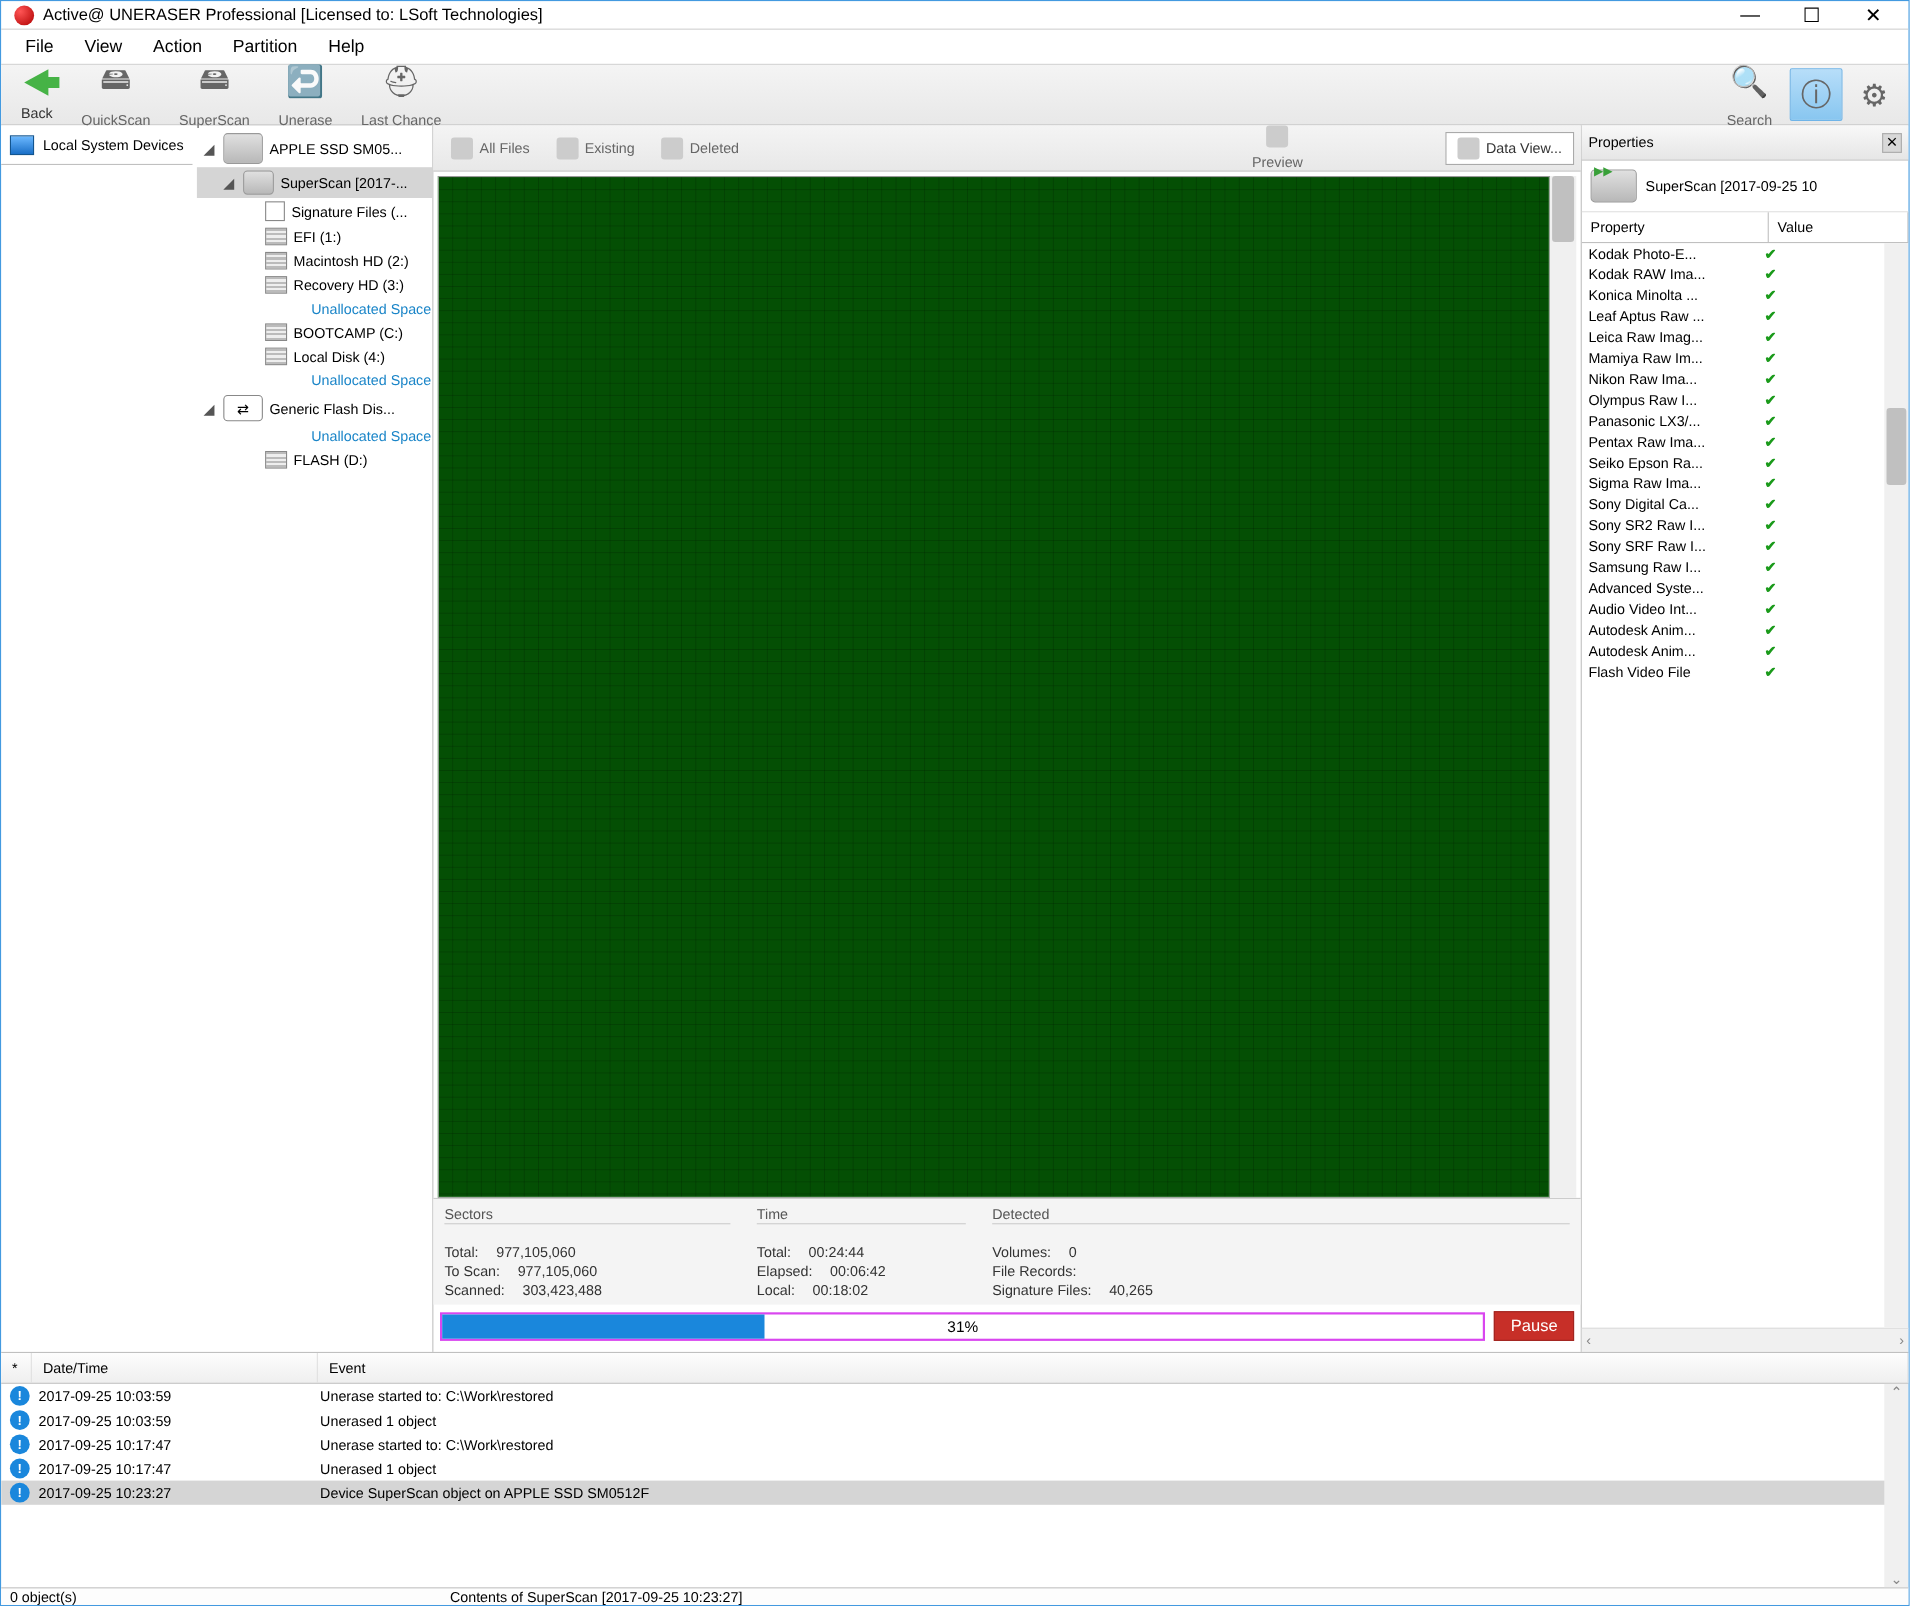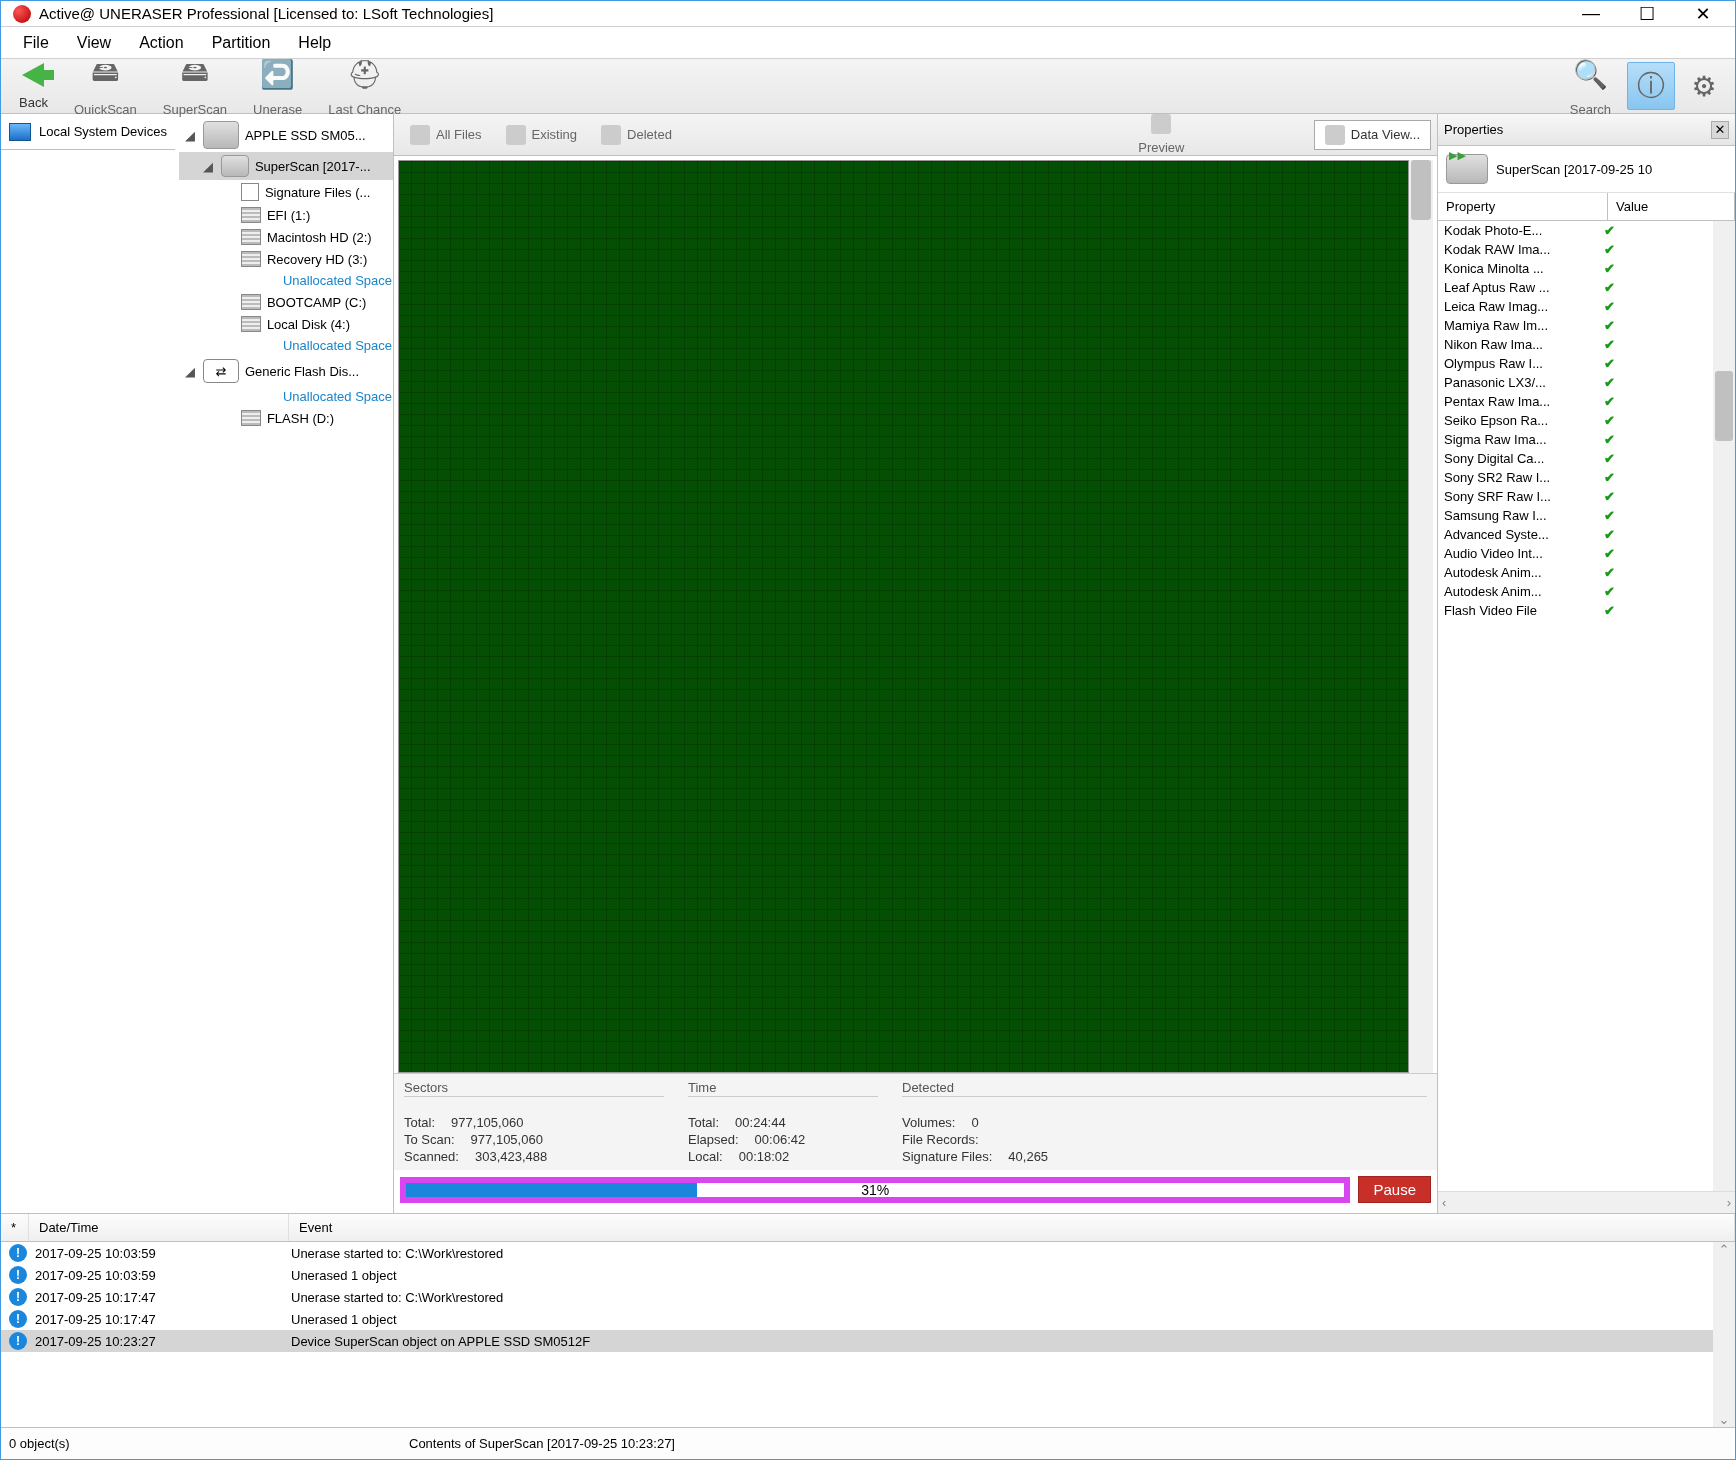--- a/index.html
+++ b/index.html
@@ -52,21 +52,21 @@
 .scan-grid { flex:1; background: linear-gradient(90deg, #3da73d 0, #3da73d 12px, #2e8a2e 12px, #2e8a2e 13px) 0 0 / 13px 100%, linear-gradient(0deg, #3da73d 0, #3da73d 10px, #2e8a2e 10px, #2e8a2e 11px) 0 0 / 100% 11px; background-blend-mode: multiply; background-color:#45b845; border: 1px solid #999; }
 .scan-scroll { width: 24px; background: #f0f0f0; position: relative; }
 .scan-scroll .thumb { position:absolute; left:2px; right:2px; top:0; height:60px; background:#c0c0c0; border-radius:3px; }
 
 .stats { display:flex; padding: 6px 10px; gap: 24px; font-size: 15px; color:#333; background:#f4f4f4; border-top:1px solid #ccc; }
 .stats .col { display:flex; flex-direction:column; gap:2px; }
 .stats .hdr { color:#555; border-bottom:1px solid #ccc; margin-bottom:16px; padding-bottom:1px; }
 .stats .row { display:flex; gap:16px; }
 
 .progress-row { display:flex; padding: 6px 6px 10px 6px; gap: 8px; align-items:center; }
-.progress { flex:1; height: 26px; border:6px solid #d946ef; background:#fff; position:relative; }
+.progress { flex:1; height: 26px; border:2px solid #d946ef; background:#fff; position:relative; }
 .progress .bar { position:absolute; left:0; top:0; bottom:0; background:#1a87dc; }
 .progress .pct { position:absolute; left:0; right:0; top:0; bottom:0; display:flex; align-items:center; justify-content:center; font-size:14px; }
 .pause-btn { background:#c72f28; color:#fff; padding: 4px 14px; font-size:15px; border:1px solid #a02520; }
 
 .right { width: 297px; display:flex; flex-direction:column; }
 .prop-title { height:32px; background:linear-gradient(#f8f8f8,#e6e6e6); border-bottom:1px solid #c0c0c0; display:flex; align-items:center; padding:0 6px; font-size:15px; justify-content:space-between; }
 .prop-title .x { width:18px; height:18px; background:#d8d8d8; border:1px solid #aaa; display:flex; align-items:center; justify-content:center; font-size:13px; }
 .prop-head { display:flex; align-items:center; gap:8px; padding:8px; font-size:15px; border-bottom:1px solid #e0e0e0; }
 .prop-head .phicon { width:42px; height:30px; background:linear-gradient(#e0e0e0,#b8b8b8); border:1px solid #999; border-radius:4px; position:relative; }
 .prop-head .phicon::after { content:"▶▶"; position:absolute; top:-6px; left:2px; color:#39a039; font-size:11px; }
@@ -87,21 +87,21 @@
 .log-head div { padding:6px 10px; border-right:1px solid #e0e0e0; }
 .log-head .lh1 { width:28px; } .log-head .lh2 { width:260px; } .log-head .lh3 { flex:1; }
 .log-body { flex:1; overflow:hidden; position:relative; }
 .log-row { display:flex; align-items:center; padding:2px 8px; font-size:15px; gap:8px; }
 .log-row.sel { background:#d5d5d5; }
 .log-row .licon { width:18px; height:18px; background:#1a87dc; border-radius:50%; color:#fff; display:flex; align-items:center; justify-content:center; font-size:12px; font-weight:bold; }
 .log-row .ldate { width:248px; }
 .log-vscroll { position:absolute; right:0; top:0; bottom:0; width:22px; background:#f0f0f0; display:flex; flex-direction:column; justify-content:space-between; align-items:center; color:#888; }
 
 
-.status { height:32px; border-top:1px solid #c0c0c0; display:flex; align-items:center; font-size:15px; background:#fdfdfd; }
+.status { height:16px; border-top:1px solid #c0c0c0; display:flex; align-items:center; font-size:15px; background:#fdfdfd; }
 .status .s1 { width:400px; padding:0 8px; }
 .status .s2 { flex:1; padding:0 8px; }
 
 .arrow-back { width:0;height:0;border-top:12px solid transparent;border-bottom:12px solid transparent;border-right:22px solid #46b346; display:inline-block; position:relative; }
 .arrow-back::after { content:""; position:absolute; left:20px; top:-5px; width:12px; height:10px; background:#46b346; }
 </style>
 </head>
 <body>
 
 <div class="titlebar">

